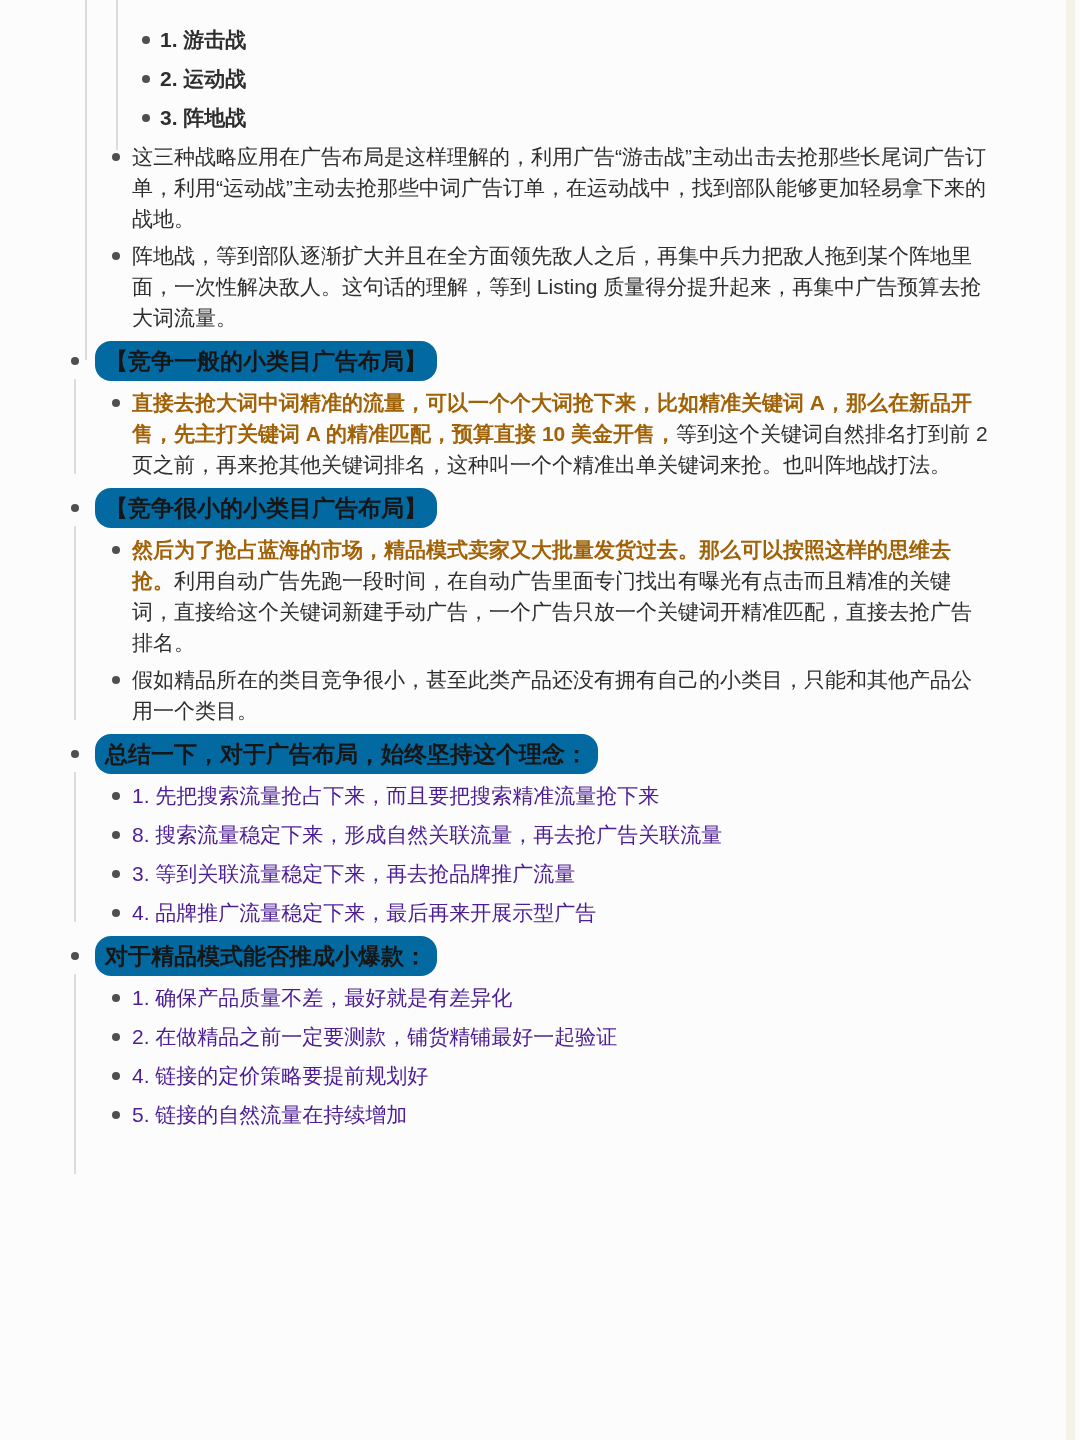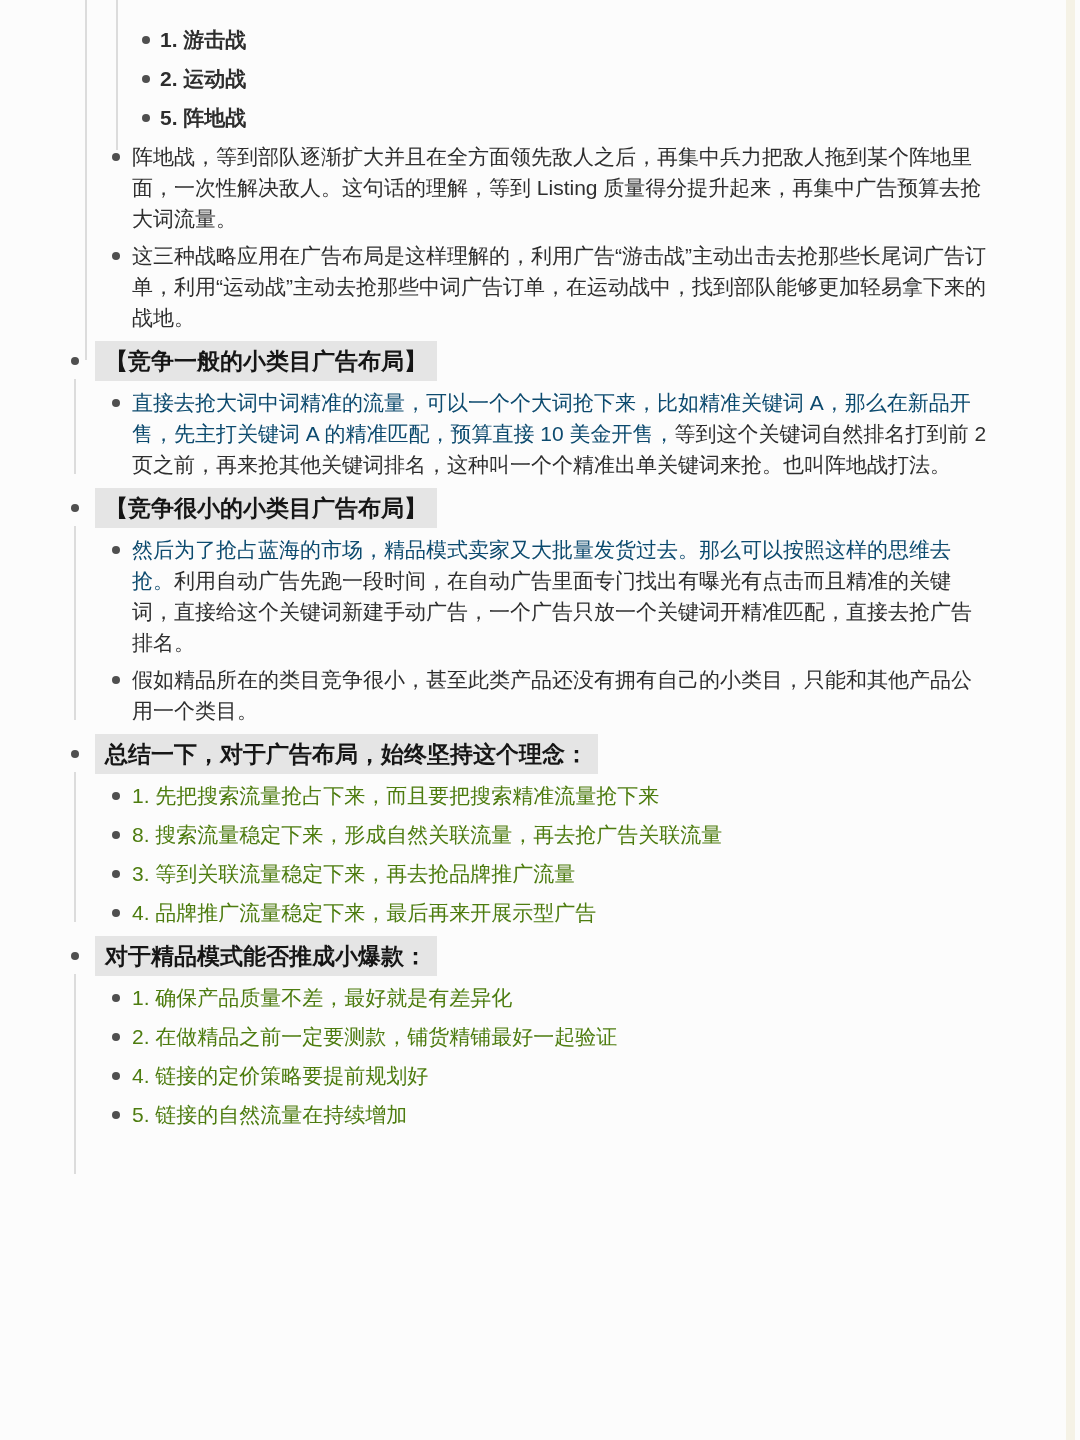--- a/index.html
+++ b/index.html
@@ -44,62 +44,63 @@
 
   
   .p{
     position:relative;
     margin:0 88px 6px 132px;
   }
   .p::before{
     content:""; position:absolute; left:-20px; top:12px;
     width:8px; height:8px; border-radius:50%; background:#4f4f4f;
   }
-  .red-bold{color:#0c4a6e;font-weight:normal;}
-  .red-item{color:#4d7c0f;margin-bottom:8px;}
+  .red-bold{color:#a16207;font-weight:bold;}
+  .red-item{color:#4c1d95;margin-bottom:8px;}
 
   
   .sec{position:relative;margin-top:8px;}
   .sec::before{ 
     content:""; position:absolute; left:71px; top:16px;
     width:8px; height:8px; border-radius:50%; background:#4f4f4f;
   }
   .sec .thread0{
     position:absolute; left:74px; top:38px; bottom:6px;
     width:2px; background:#dcdcdc;
   }
   .sec-last{padding-bottom:46px;}
   .sec-last .thread0{bottom:10px;}
   .hrow{margin:0 88px 6px 95px;}
   .h{
     display:inline-block;
-    background:#e5e5e5;
+    background:#0369a1;
     color:#161616;
     font-weight:bold;
     font-size:23px;
     line-height:32px;
     padding:4px 10px;
+    border-radius:16px;
   }
 </style>
 </head>
 <body>
 
 <div class="page">
   <div class="edge-right"></div>
   <div class="thread thread-top-a"></div>
   <div class="thread thread-top-b"></div>
 
   <div class="l2-list">
     <div class="l2"><span>1. 游击战</span></div>
     <div class="l2"><span>2. 运动战</span></div>
-    <div class="l2"><span>5. 阵地战</span></div>
+    <div class="l2"><span>3. 阵地战</span></div>
   </div>
 
+  <div class="p"><span>这三种战略应用在广告布局是这样理解的，利用广告“游击战”主动出击去抢那些长尾词广告订单，利用“运动战”主动去抢那些中词广告订单，在运动战中，找到部队能够更加轻易拿下来的战地。</span></div>
   <div class="p"><span>阵地战，等到部队逐渐扩大并且在全方面领先敌人之后，再集中兵力把敌人拖到某个阵地里面，一次性解决敌人。这句话的理解，等到 Listing 质量得分提升起来，再集中广告预算去抢大词流量。</span></div>
-  <div class="p"><span>这三种战略应用在广告布局是这样理解的，利用广告“游击战”主动出击去抢那些长尾词广告订单，利用“运动战”主动去抢那些中词广告订单，在运动战中，找到部队能够更加轻易拿下来的战地。</span></div>
 
   <div class="sec">
     <div class="thread0"></div>
     <div class="hrow"><span class="h">【竞争一般的小类目广告布局】</span></div>
     <div class="p"><span class="red-bold">直接去抢大词中词精准的流量，可以一个个大词抢下来，比如精准关键词 A，那么在新品开售，先主打关键词 A 的精准匹配，预算直接 10 美金开售，</span><span>等到这个关键词自然排名打到前 2 页之前，再来抢其他关键词排名，这种叫一个个精准出单关键词来抢。也叫阵地战打法。</span></div>
   </div>
 
   <div class="sec">
     <div class="thread0"></div>
     <div class="hrow"><span class="h">【竞争很小的小类目广告布局】</span></div>

